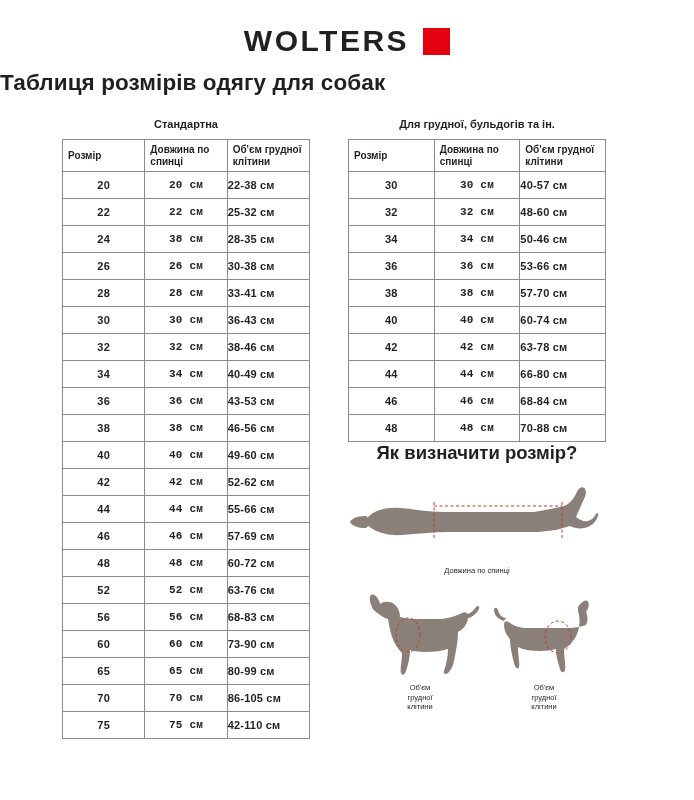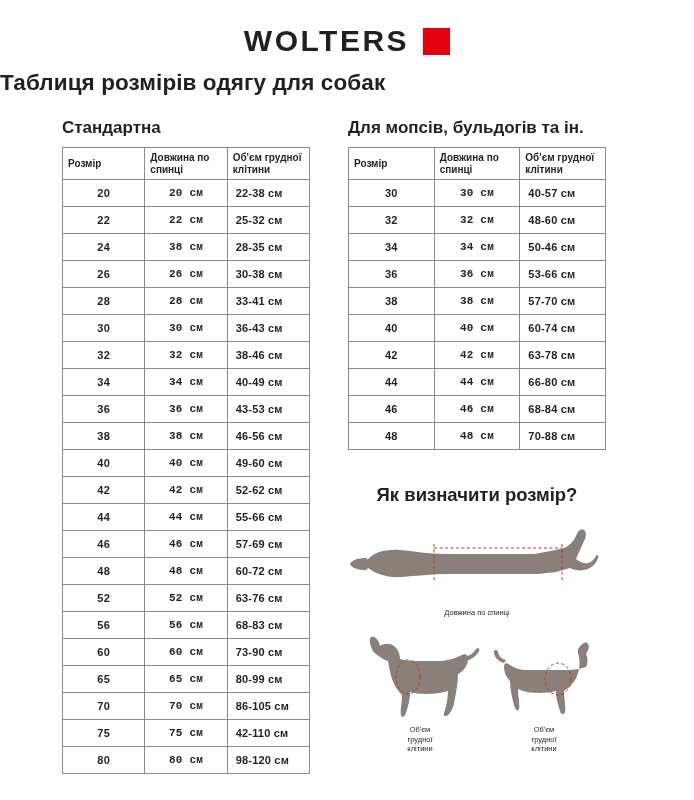--- a/index.html
+++ b/index.html
@@ -58,22 +58,22 @@
     box-sizing: border-box;
     gap: 38px;
   }
   .col-left {
     width: 248px;
   }
   .col-right {
     width: 258px;
   }
   .col-title {
-    text-align: left;
-    font-size: 17px;
+    text-align: center;
+    font-size: 11px;
     font-weight: bold;
     margin-bottom: 9px;
     color: #231f20;
   }
   table.size {
     border-collapse: collapse;
     width: 100%;
     table-layout: fixed;
   }
   table.size th, table.size td {
@@ -93,28 +93,27 @@
     line-height: 1.15;
     height: 32px;
     vertical-align: middle;
   }
   table.size td {
     font-weight: bold;
     letter-spacing: 0.2px;
   }
   table.size td.c1 { width: 33%; }
   table.size td.c2 { width: 34%; font-family: Liberation Mono, monospace; }
-  table.size td.c3 { width: 33%; text-align: left; padding-left: 8px; }
+  table.size td.c3 { width: 33%; text-align: left; padding-left: 0; }
   table.size th.h3 { }
   
   .howto-title {
     text-align: center;
     font-size: 18.5px;
     font-weight: bold;
-    margin-top: 34px;
     color: #231f20;
   }
   .figures {
     position: relative;
     margin-top: 12px;
     height: 260px;
   }
   .fig-caption {
     text-align: center;
     font-size: 7.5px;
@@ -253,31 +252,26 @@
             <tr>
               <td class="c1">70</td>
               <td class="c2">70 см</td>
               <td class="c3">86-105 см</td>
             </tr>
             <tr>
               <td class="c1">75</td>
               <td class="c2">75 см</td>
               <td class="c3">42-110 см</td>
             </tr>
-            <tr>
-              <td class="c1">80</td>
-              <td class="c2">80 см</td>
-              <td class="c3">98-120 см</td>
-            </tr>
           </tbody>
       </table>
     </div>
 
     <div class="col-right">
-      <div class="col-title">Для мопсів, бульдогів та ін.</div>
+      <div class="col-title">Для грудної, бульдогів та ін.</div>
       <table class="size">
         <thead>
           <tr>
             <th>Розмір</th>
             <th>Довжина по спинці</th>
             <th class="h3">Об'єм грудної клітини</th>
           </tr>
         </thead>
         <tbody id="right-body">
             <tr>

